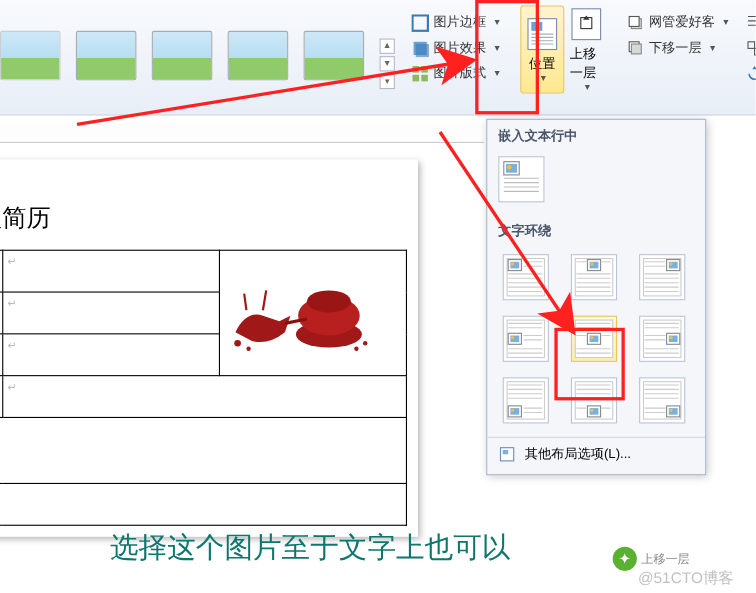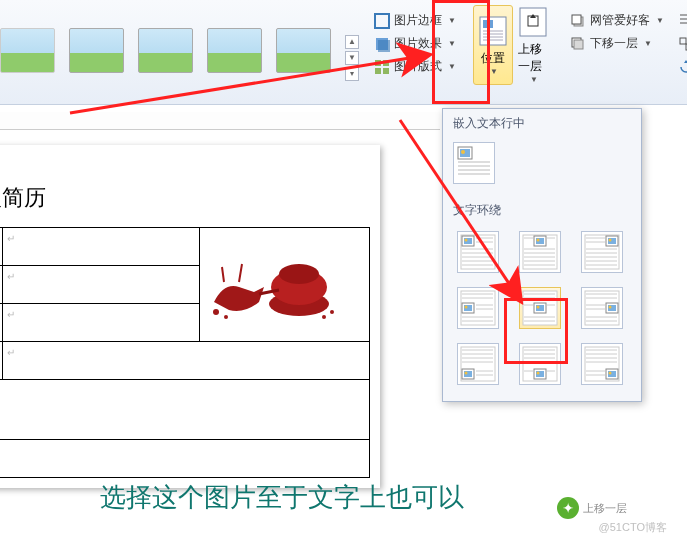--- a/index.html
+++ b/index.html
@@ -146,21 +146,21 @@
       width: 200px;
       background: #f4f6fa;
       border: 1px solid #a9b8d0;
       box-shadow: 2px 2px 8px rgba(0,0,0,0.25);
       padding-bottom: 4px;
     }
     .dd-header {
       font-size: 12px;
       color: #4a556b;
       padding: 6px 10px 4px 10px;
-      font-weight: normal;
+      font-weight: bold;
     }
     .dd-single {
       padding: 6px 10px 12px 10px;
     }
     .wrap-icon {
       width: 42px;
       height: 42px;
       border: 1px solid #b8c4d8;
       background: #fff;
       display: flex;
@@ -194,21 +194,21 @@
       left: 100px;
       top: 480px;
       font-size: 26px;
       color: #0f766e;
       font-family: SimSun, serif;
     }
     .watermark {
       position: absolute;
       right: 20px;
       bottom: 4px;
-      font-size: 11px;
+      font-size: 14px;
       color: #c0c0c0;
     }
     .wm-logo {
       position: absolute;
       right: 60px;
       bottom: 20px;
       display: flex;
       align-items: center;
       gap: 4px;
       font-size: 11px;
@@ -564,20 +564,29 @@
           <circle cx="27" cy="28" r="1.5" fill="#f0c040"></circle>
           <line x1="3" y1="5" x2="34" y2="5" stroke="#ccc"></line>
           <line x1="3" y1="9" x2="34" y2="9" stroke="#ccc"></line>
           <line x1="3" y1="13" x2="34" y2="13" stroke="#ccc"></line>
           <line x1="3" y1="17" x2="34" y2="17" stroke="#ccc"></line>
           <line x1="3" y1="26" x2="22" y2="26" stroke="#ccc"></line>
           <line x1="3" y1="30" x2="22" y2="30" stroke="#ccc"></line>
         </svg>
     </div>
   </div>
+  <div class="dd-footer">
+    <span class="licon">
+      <svg width="16" height="16">
+          <rect x="2" y="2" width="12" height="12" fill="#fff" stroke="#6a8ab8"></rect>
+          <rect x="4" y="4" width="5" height="4" fill="#7ab0e0"></rect>
+        </svg>
+    </span>
+    <span>其他布局选项(L)...</span>
+  </div>
 </div>
 
 <div class="red-box top"></div>
 <div class="red-box mid"></div>
 
 <svg class="arrow-svg" style="left:0;top:0" width="687" height="539">
   <defs>
     <marker id="ah" markerWidth="12" markerHeight="12" refX="10" refY="6" orient="auto">
       <path d="M0,0 L12,6 L0,12 L3,6 Z" fill="#ff2020"></path>
     </marker>

